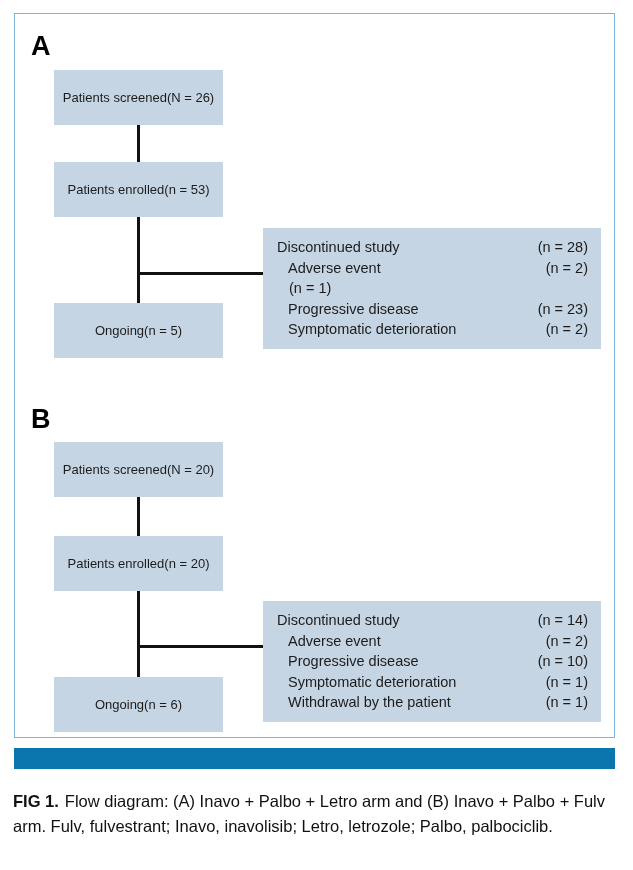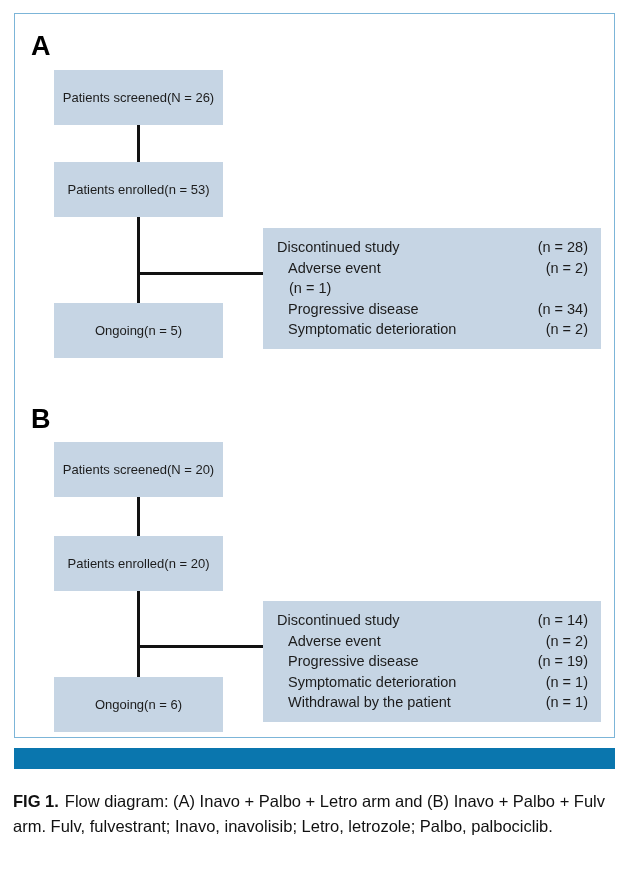--- a/index.html
+++ b/index.html
@@ -144,21 +144,21 @@
     </div>
     <div class="reasons-row indented">
       <span class="r-label">Adverse event</span>
       <span class="r-count">(n = 2)</span>
     </div>
     <div class="reasons-row indented">
       <span class="r-count">(n = 1)</span>
     </div>
     <div class="reasons-row indented">
       <span class="r-label">Progressive disease</span>
-      <span class="r-count">(n = 34)</span>
+      <span class="r-count">(n = 23)</span>
     </div>
     <div class="reasons-row indented">
       <span class="r-label">Symptomatic deterioration</span>
       <span class="r-count">(n = 2)</span>
     </div>
   </div>
 
   <div class="panel-letter" style="left:16px; top:392px;">B</div>
 
   <div class="flow-box" style="left:39px; top:428px; width:169px; height:55px;">
@@ -185,21 +185,21 @@
     <div class="reasons-row">
       <span class="r-label">Discontinued study</span>
       <span class="r-count">(n = 14)</span>
     </div>
     <div class="reasons-row indented">
       <span class="r-label">Adverse event</span>
       <span class="r-count">(n = 2)</span>
     </div>
     <div class="reasons-row indented">
       <span class="r-label">Progressive disease</span>
-      <span class="r-count">(n = 19)</span>
+      <span class="r-count">(n = 10)</span>
     </div>
     <div class="reasons-row indented">
       <span class="r-label">Symptomatic deterioration</span>
       <span class="r-count">(n = 1)</span>
     </div>
     <div class="reasons-row indented">
       <span class="r-label">Withdrawal by the patient</span>
       <span class="r-count">(n = 1)</span>
     </div>
   </div>

